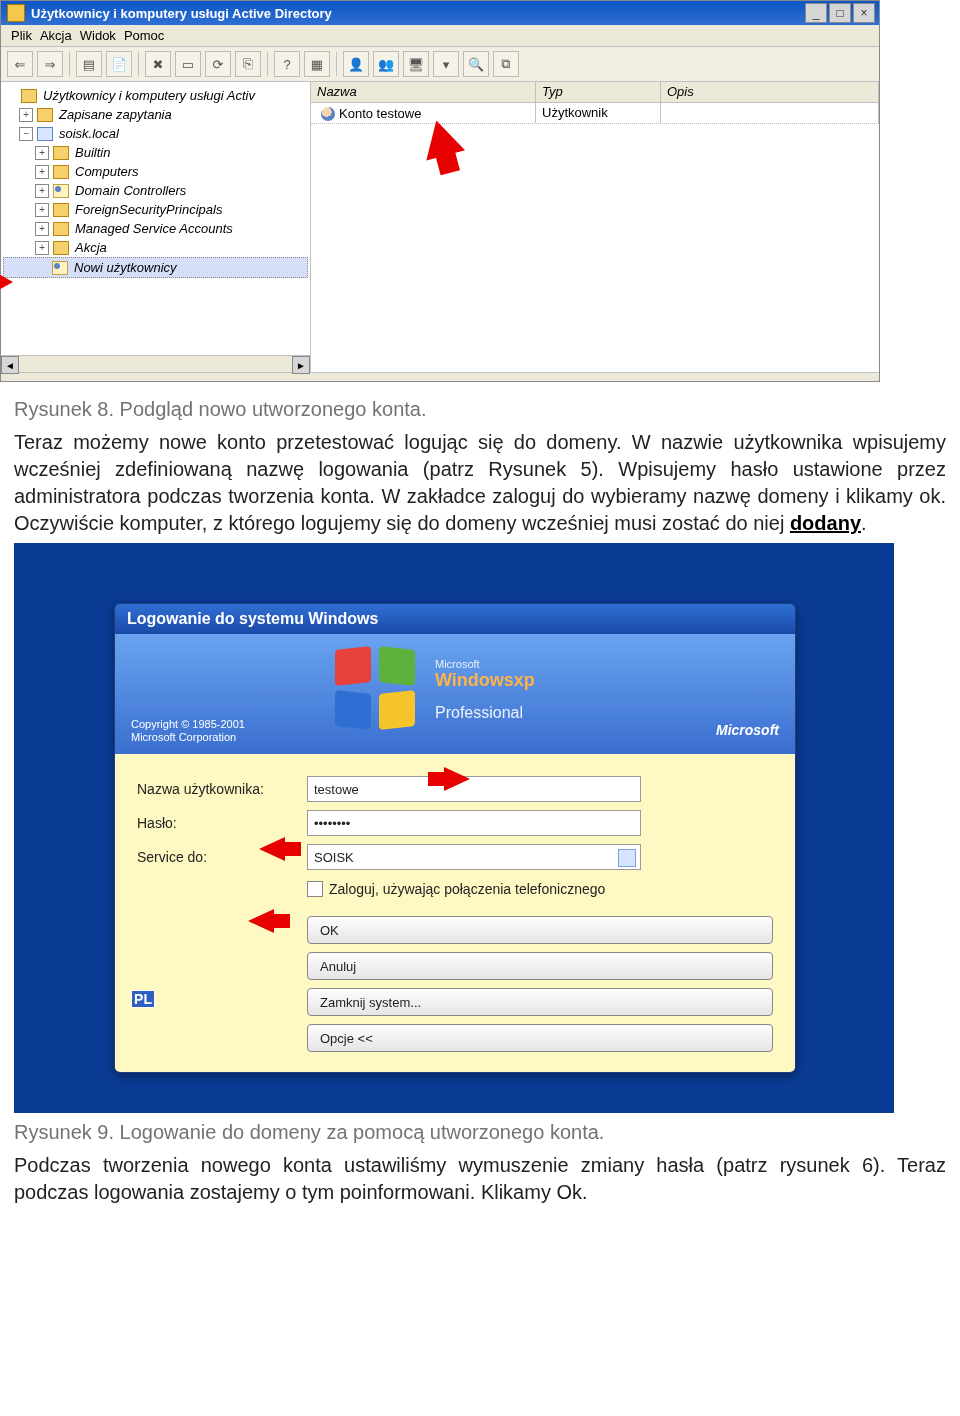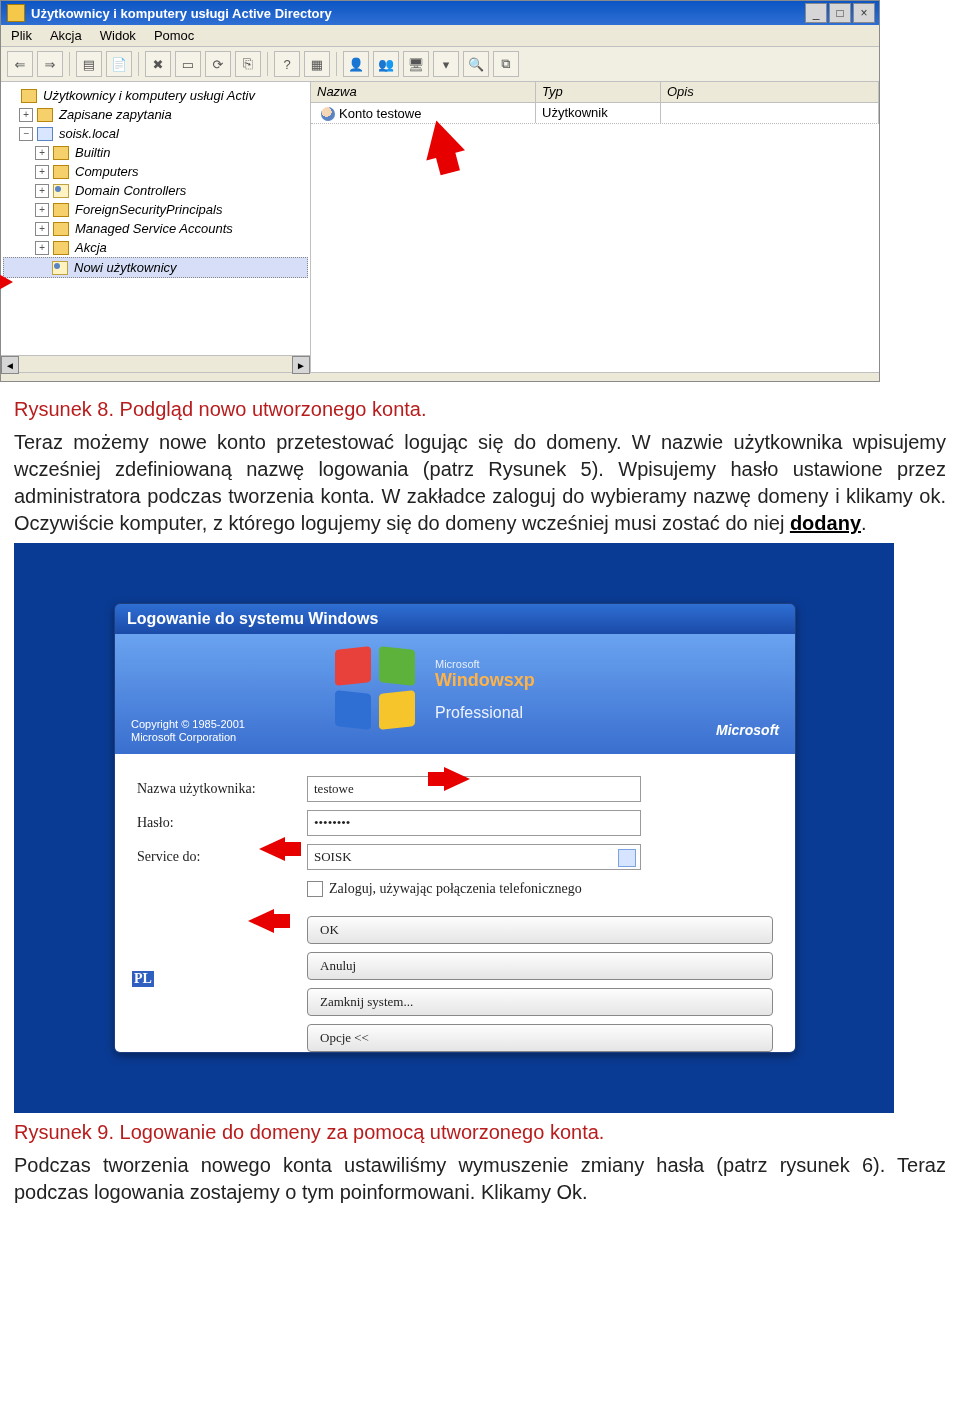--- a/index.html
+++ b/index.html
@@ -33,21 +33,21 @@
   }
   .tb-title { flex:1; font-weight:bold; }
   .tb-btns { display:flex; gap:2px; margin-right:2px;}
   .tb-btn {
     width:20px;height:18px;
     background:#d6d6d6;border:1px solid #888;
     display:flex;align-items:center;justify-content:center;
     font-size:12px;color:#333;
   }
   .menubar {
-    display:flex;gap:18px;
+    display:flex;gap:8px;
     padding:3px 10px;
     font-size:13px;
     background:#ece9d8;
     border-bottom:1px solid #c0c0c0;
   }
   .toolbar {
     display:flex;align-items:center;gap:4px;
     padding:4px 6px;
     background:#f1efe2;
     border-bottom:1px solid #c0c0c0;
@@ -134,21 +134,21 @@
     transform:rotate(-15deg);
   }
   .red-arrow-big::after{
     content:"";position:absolute;left:-10px;top:34px;
     width:20px;height:20px;background:#e60000;
   }
   .ad-status{height:8px;background:#ece9d8;border-top:1px solid #c0c0c0;}
 
   
   .doc{padding:8px 14px;max-width:936px;}
-  .caption{color:#b91c1c;font-size:20px;margin:8px 0;}
+  .caption{color:#737373;font-size:20px;margin:8px 0;}
   .para{font-size:20px;color:#222;text-align:justify;line-height:1.35;margin:6px 0;}
   .para a{color:#000;font-weight:bold;text-decoration:underline;}
 
   
   .login-shot{
     width:880px;height:570px;background:#0a3b94;
     position:relative;margin:6px 0;
   }
   .login-win{
     position:absolute;left:100px;top:60px;width:680px;
@@ -173,21 +173,21 @@
   .fb{background:#2f6fd3;left:0;bottom:0;transform:skewY(6deg);}
   .fy{background:#f6c52c;right:0;bottom:0;transform:skewY(-6deg);}
   .brand{position:absolute;left:320px;top:24px;}
   .brand .ms{font-size:11px;opacity:.85;}
   .brand .win{font-size:30px;font-weight:bold;}
   .brand .win span{color:#ffb347;font-size:18px;vertical-align:super;}
   .brand .pro{font-size:16px;opacity:.9;}
   .copyright{position:absolute;left:16px;bottom:10px;font-size:11px;line-height:1.2;}
   .mslogo{position:absolute;right:16px;bottom:16px;font-style:italic;font-weight:bold;font-size:14px;}
   .login-form{
-    background:#ffffff;padding:18px 22px 0 22px;font-size:14px;color:#222;font-family:Liberation Serif, serif;
+    background:#fef9c3;padding:18px 22px 20px 22px;font-size:14px;color:#222;
   }
   .form-row{display:flex;align-items:center;height:34px;gap:10px;}
   .form-row label{width:160px;}
   .tinput{
     flex:0 0 320px;height:24px;border:1px solid #9a9a9a;background:#fff;
     padding:0 6px;font-size:13px;display:flex;align-items:center;
   }
   .tinput.select{position:relative;align-items:center;}
   .tinput.select::after{
     content:"";position:absolute;right:4px;top:4px;width:16px;height:16px;

